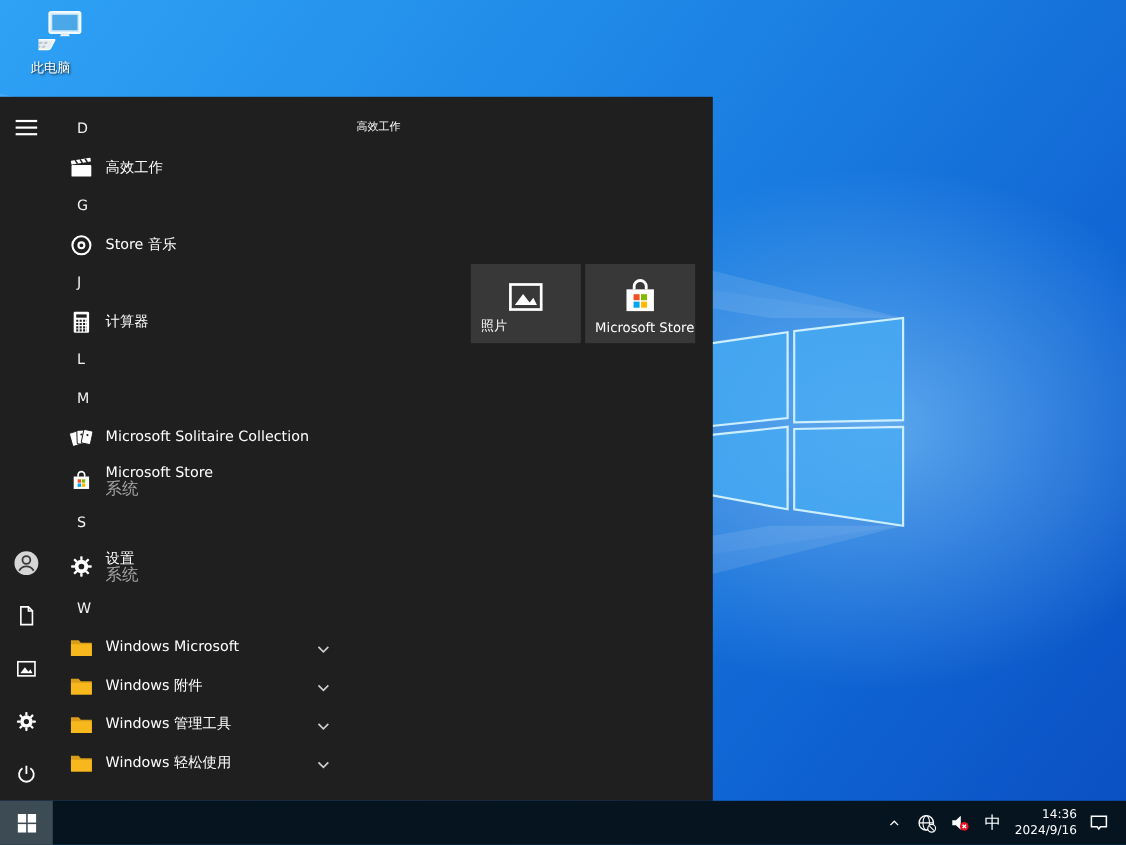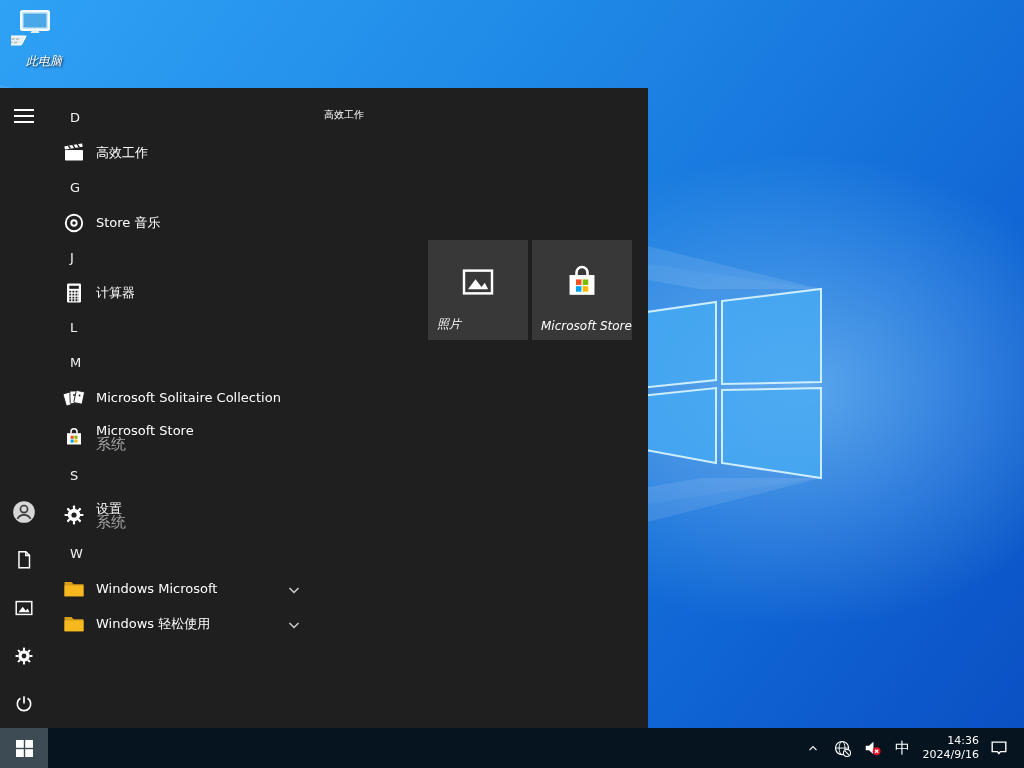--- a/index.html
+++ b/index.html
@@ -9,21 +9,21 @@
 
   
   .wallpaper { position:absolute; inset:0;
     background:
       radial-gradient(ellipse 430px 330px at 800px 390px, rgba(150,215,255,.55), rgba(150,215,255,0) 72%),
       linear-gradient(128deg,#2fa2f5 0%, #1e87e6 38%, #0f62d2 78%, #0a4fc2 100%);
   }
   .wallpaper svg { position:absolute; inset:0; }
 
   
-  .desktop-icon { position:absolute; left:4px; top:8px; width:58px; text-align:right;font-style:italic; }
+  .desktop-icon { position:absolute; left:28px; top:8px; width:58px; text-align:left; }
   .desktop-icon .glyph { display:block; margin:0 auto; }
   .desktop-icon .label { color:#fff; font-size:12px; margin-top:1px;
     text-shadow:1px 1px 2px rgba(0,0,0,.85); }
 
   
   .start-menu { position:absolute; left:0; top:88px; width:648px; height:640px;
     background:#1f1f1f; overflow:hidden; }
 
   .rail { position:absolute; left:0; top:0; width:48px; height:100%; }
   .rail-btn { position:absolute; left:0; width:48px; height:48px;
@@ -36,21 +36,21 @@
     position:relative; cursor:pointer; }
   .app-row.double { height:43px; }
   .app-icon { width:24px; height:24px; margin-left:6px; flex:0 0 24px;
     display:flex; align-items:center; justify-content:center; }
   .app-text { margin-left:10px; color:#fff; font-size:13px; line-height:15px; }
   .app-sub { color:#a3a3a3; font-size:15px; line-height:13px; }
   .chevron { position:absolute; right:10px; top:50%; transform:translateY(-50%); }
 
   .tile-area { position:absolute; left:310px; top:0; right:0; height:100%; }
   .group-label { position:absolute; left:14px; top:20px; color:#fff; font-size:10px; cursor:pointer; }
-  .tile { position:absolute; width:100px; height:100px; background:#383838; cursor:pointer;font-style:italic; }
+  .tile { position:absolute; width:100px; height:72px; background:#383838; cursor:pointer; }
   .tile .t-icon { position:absolute; left:50%; top:44%; transform:translate(-50%,-50%); }
   .tile .t-label { position:absolute; left:9px; bottom:7px; color:#fff; font-size:12px; }
 
   
   .taskbar { position:absolute; left:0; bottom:0; width:1024px; height:40px;
     background:#05141f; display:flex; align-items:stretch; }
   .start-btn { width:48px; height:40px; background:#3c4b54;
     display:flex; align-items:center; justify-content:center; cursor:pointer; }
   .tb-spacer { flex:1; }
   .tray { display:flex; align-items:center; gap:4px; padding-right:12px; }
@@ -295,20 +295,48 @@
             </svg>
         </span>
       </div>
       <div class="app-row">
         <span class="app-icon">
           <svg width="24" height="24" viewBox="0 0 24 24">
             <path d="M2.5 5h7l2 2.3h10v12H2.5z" fill="#d99e1a"></path>
             <path d="M2.5 8.6h19v10.7h-19z" fill="#f6b81d"></path>
           </svg>
         </span>
+        <span class="app-text">Windows 附件</span>
+        <span class="chevron">
+          <svg width="12" height="8" viewBox="0 0 12 8">
+              <polyline points="1.5,1.5 6,6 10.5,1.5" fill="none" stroke="#cfcfcf" stroke-width="1.5"></polyline>
+            </svg>
+        </span>
+      </div>
+      <div class="app-row">
+        <span class="app-icon">
+          <svg width="24" height="24" viewBox="0 0 24 24">
+            <path d="M2.5 5h7l2 2.3h10v12H2.5z" fill="#d99e1a"></path>
+            <path d="M2.5 8.6h19v10.7h-19z" fill="#f6b81d"></path>
+          </svg>
+        </span>
+        <span class="app-text">Windows 管理工具</span>
+        <span class="chevron">
+          <svg width="12" height="8" viewBox="0 0 12 8">
+              <polyline points="1.5,1.5 6,6 10.5,1.5" fill="none" stroke="#cfcfcf" stroke-width="1.5"></polyline>
+            </svg>
+        </span>
+      </div>
+      <div class="app-row">
+        <span class="app-icon">
+          <svg width="24" height="24" viewBox="0 0 24 24">
+            <path d="M2.5 5h7l2 2.3h10v12H2.5z" fill="#d99e1a"></path>
+            <path d="M2.5 8.6h19v10.7h-19z" fill="#f6b81d"></path>
+          </svg>
+        </span>
         <span class="app-text">Windows 轻松使用</span>
         <span class="chevron">
           <svg width="12" height="8" viewBox="0 0 12 8">
               <polyline points="1.5,1.5 6,6 10.5,1.5" fill="none" stroke="#cfcfcf" stroke-width="1.5"></polyline>
             </svg>
         </span>
       </div>
     </div>
 
     <div class="tile-area">

